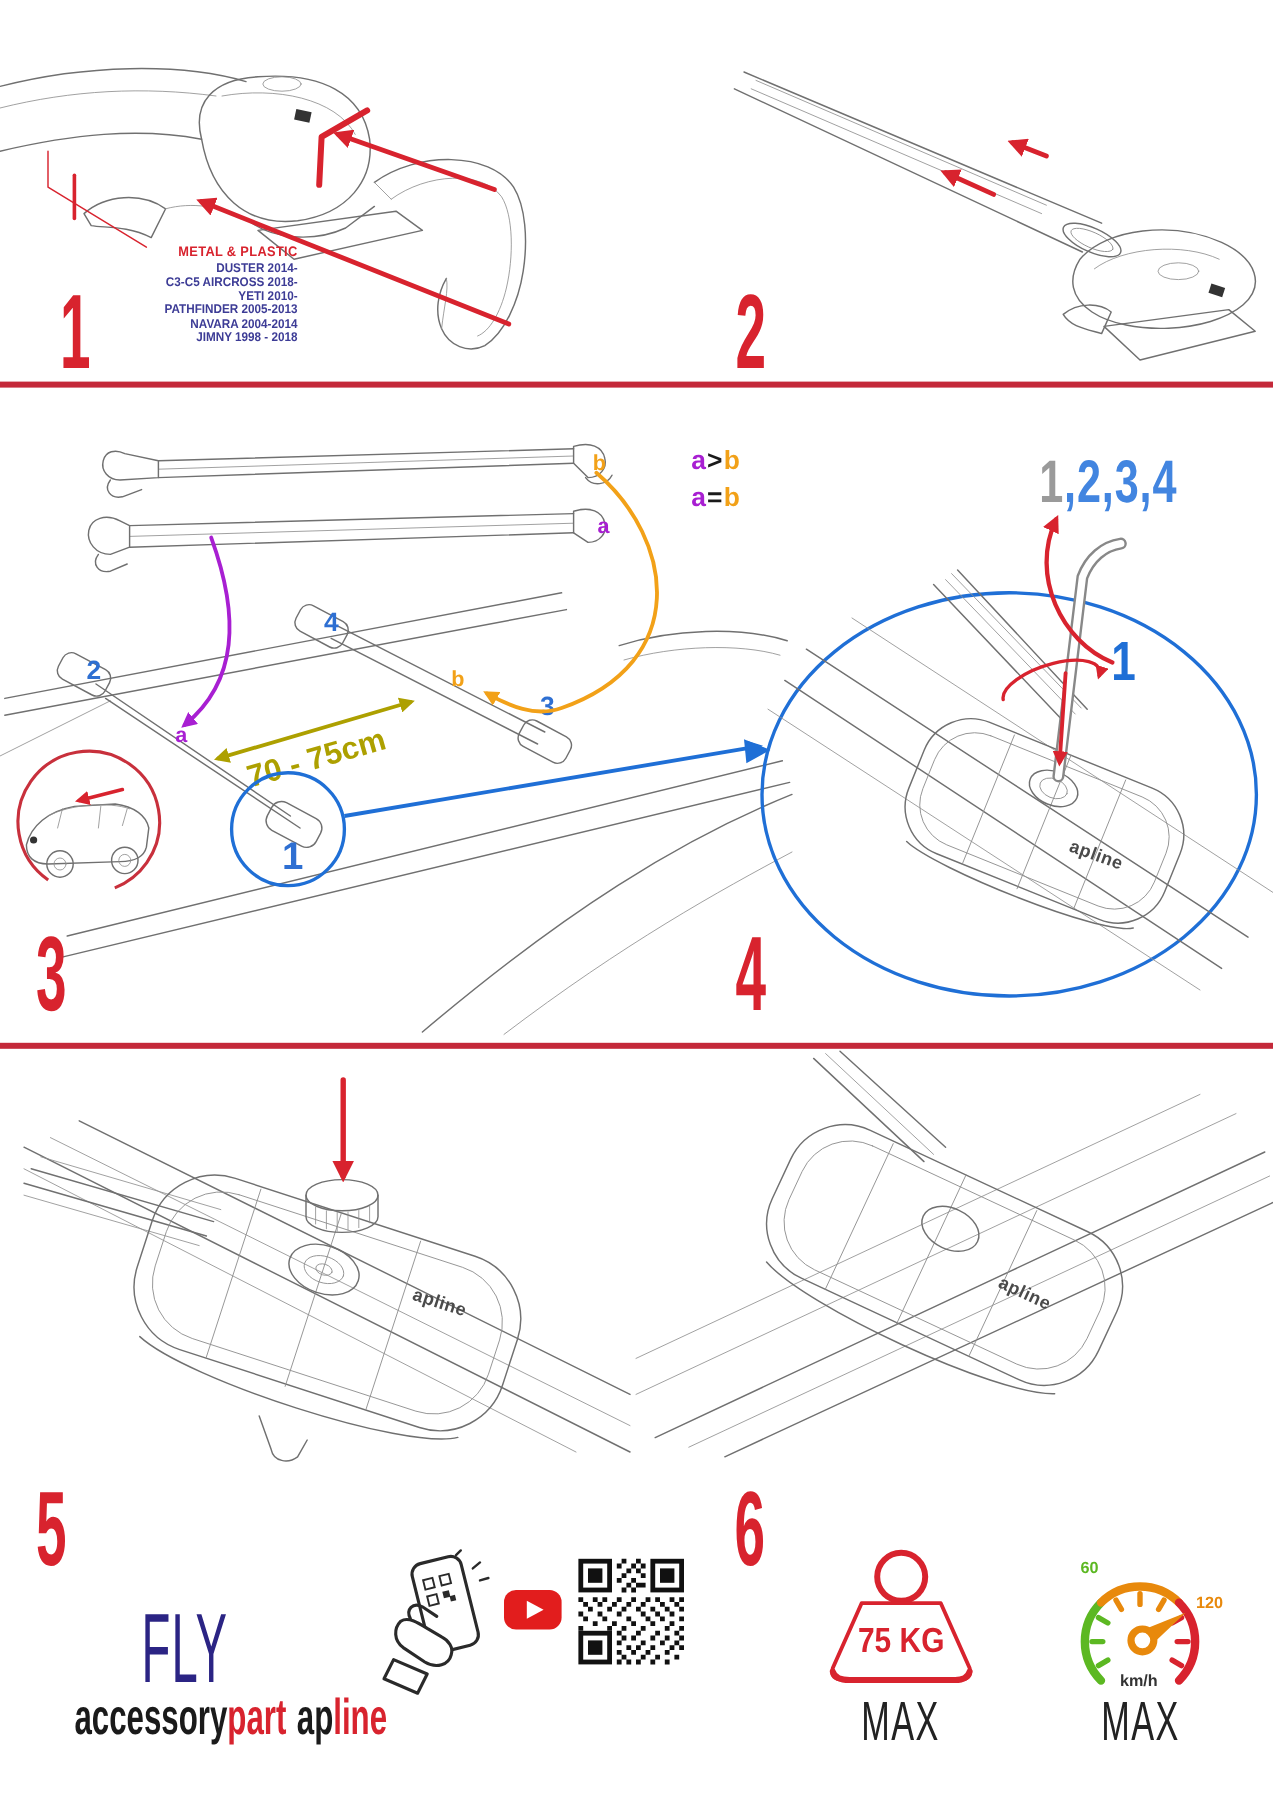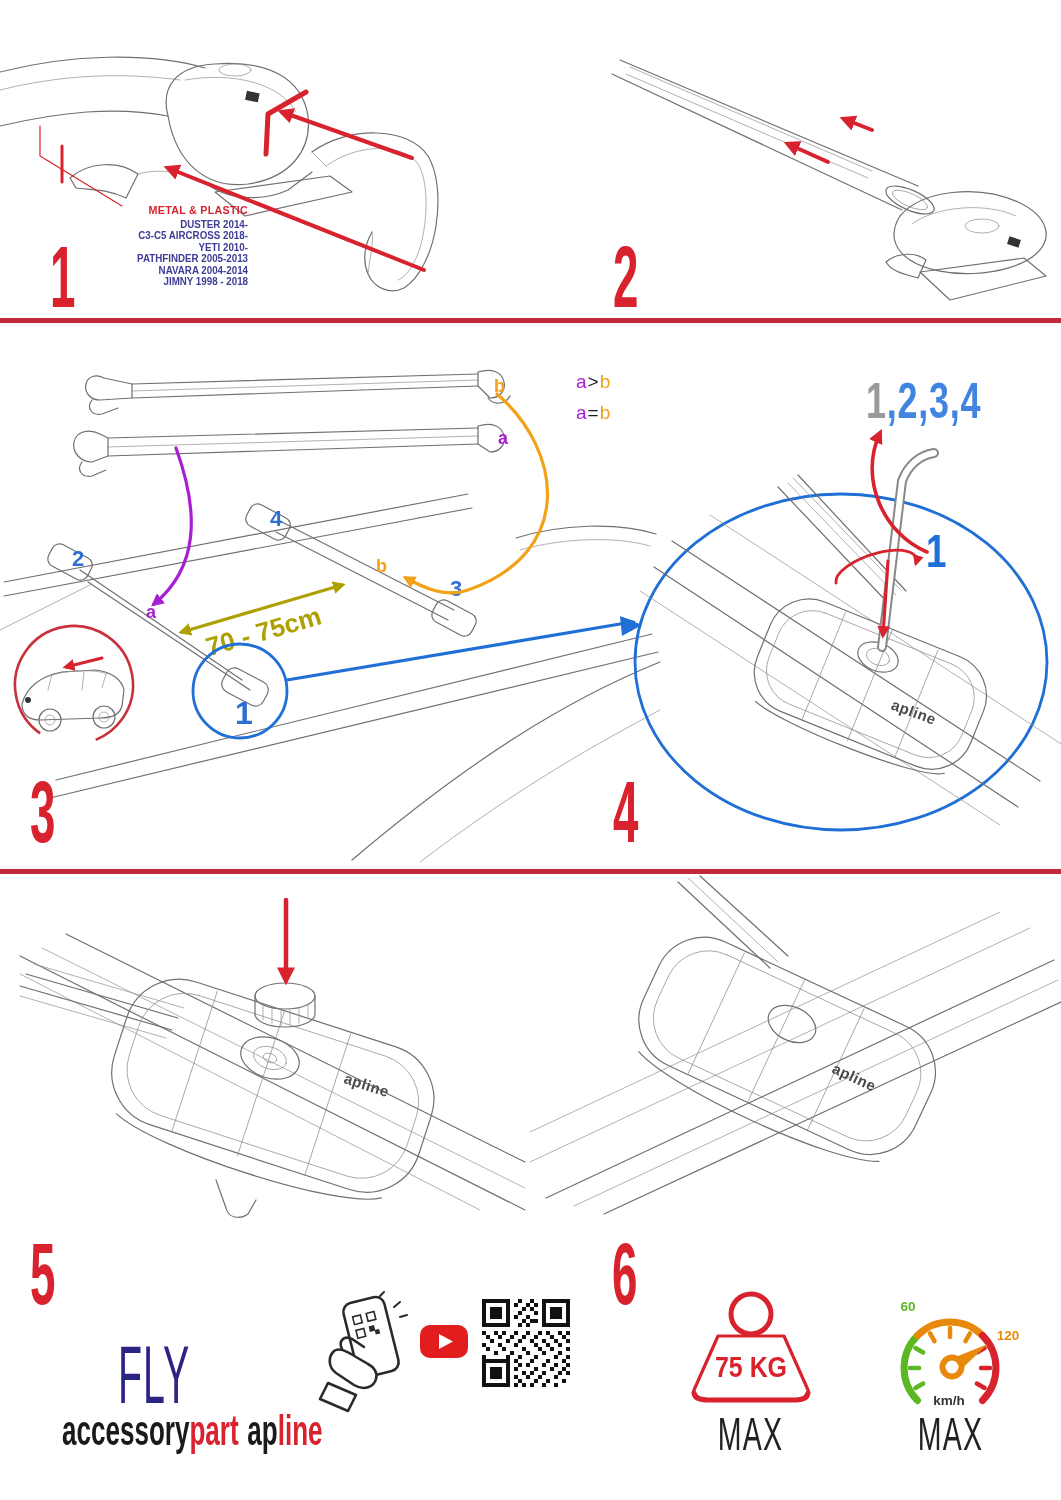--- a/index.html
+++ b/index.html
@@ -9,21 +9,21 @@
   .sk{stroke:#707070;fill:none;stroke-width:1.2;stroke-linecap:round;stroke-linejoin:round}
   .sk2{stroke:#8f8f8f;fill:none;stroke-width:.7;stroke-linecap:round;stroke-linejoin:round}
   .red{stroke:#d8232e;fill:none;stroke-linecap:round;stroke-linejoin:round}
   .divider{position:absolute;left:0;width:1061px;height:5px;background:#c4293a}
   .step-num{position:absolute;color:#d8232e;font-size:88px;line-height:1;font-weight:bold;
             transform:scaleX(.52);transform-origin:0 0;white-space:nowrap}
   .models{position:absolute;left:28px;top:204px;width:220px;text-align:right;
           transform:scaleX(.93);transform-origin:100% 0}
   .models .mat{color:#d8232e;font-size:11.5px;font-weight:bold;letter-spacing:.3px;margin-bottom:3px}
   .models .ml{color:#3d3c96;font-size:10.5px;font-weight:bold;line-height:11.4px}
-  .legend{position:absolute;font-size:19px;font-weight:normal;letter-spacing:1px;white-space:nowrap}
+  .legend{position:absolute;font-size:22px;font-weight:bold;letter-spacing:1px;white-space:nowrap}
   .lp{color:#a81fd2}.lk{color:#1a1a1a}.lo{color:#f2a118}
   .seq{position:absolute;left:866px;top:372px;font-size:50px;font-weight:bold;white-space:nowrap;
        transform:scaleX(.72);transform-origin:0 0;letter-spacing:1px}
   .seq1{color:#9a9a9a}.seq2{color:#4285e0}
   .callout{position:absolute;left:926px;top:524px;color:#1f6fd6;font-size:46px;font-weight:bold;
            transform:scaleX(.8);transform-origin:0 0}
   .fly{position:absolute;left:118px;top:1334px;font-size:82px;line-height:1;color:#2b2484;
        transform:scaleX(.48);transform-origin:0 0;letter-spacing:2px;white-space:nowrap}
   .brand{position:absolute;left:62px;top:1410px;font-size:42px;line-height:1;font-weight:bold;
          transform:scaleX(.62);transform-origin:0 0;white-space:nowrap}

